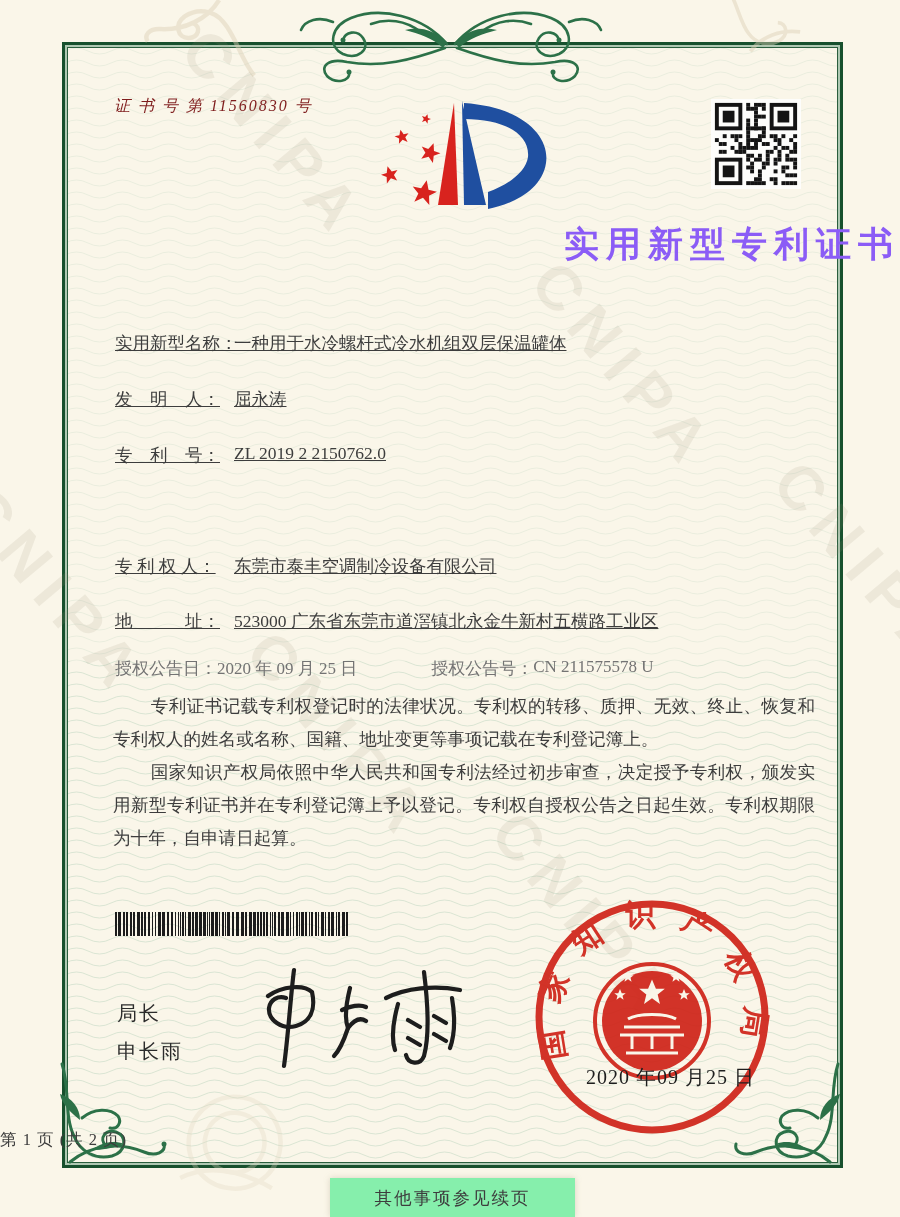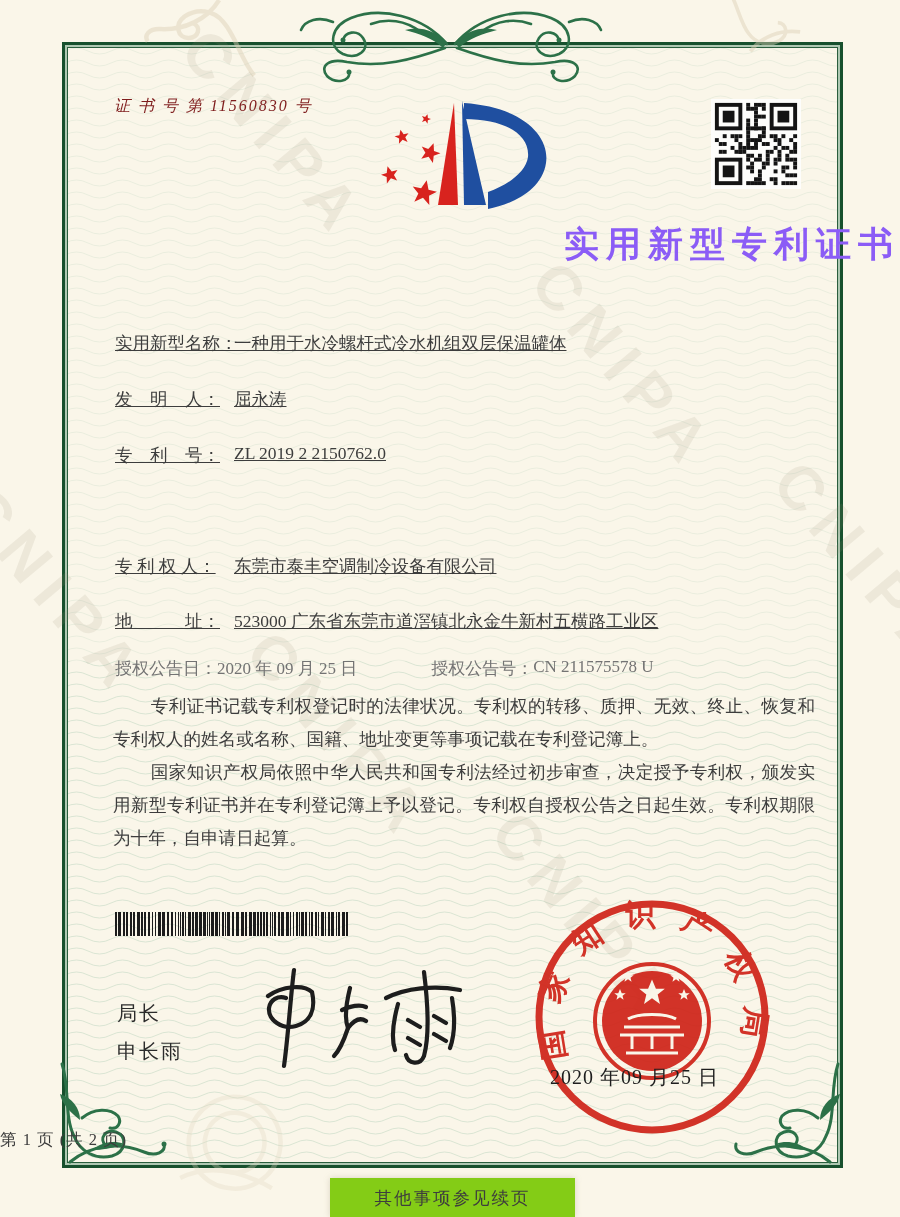--- a/index.html
+++ b/index.html
@@ -51,27 +51,27 @@
   .body-text p{margin:0;text-indent:2.15em;text-align:justify;}
   
   .barcode{position:absolute;left:115px;top:912px;width:238px;height:24px;}
   .signer{position:absolute;left:117px;font-family:"Liberation Sans","DejaVu Sans",sans-serif;
           font-size:20px;color:#2c2c2c;letter-spacing:2px;}
   .signer-title{top:1000px;}
   .signer-name{top:1038px;}
   .signature{position:absolute;left:238px;top:962px;width:235px;height:112px;}
   .seal{position:absolute;left:528px;top:893px;width:248px;height:248px;}
   .seal-date{
-    position:absolute;left:550px;top:1064px;width:205px;text-align:left;
+    position:absolute;left:550px;top:1064px;width:205px;text-align:right;
     font-size:20px;color:#1e1e1e;letter-spacing:1px;white-space:nowrap;
   }
   .page-indicator{position:absolute;left:0;right:0;top:1129px;text-align:left;font-size:16.5px;color:#3d3d3d;letter-spacing:1px;}
   .note-box{
     position:absolute;left:330px;top:1178px;width:245px;height:39px;
-    background:#84cc16;box-shadow:0 0 6px rgba(160,150,120,.35);
+    background:#86efac;box-shadow:0 0 6px rgba(160,150,120,.35);
     display:flex;align-items:center;justify-content:center;
   }
   .note-box span{font-size:17.5px;color:#3d3d3d;letter-spacing:2px;}
 </style>
 </head>
 <body>
 
 <div class="page">
 
   <svg class="guilloche" xmlns="http://www.w3.org/2000/svg">

